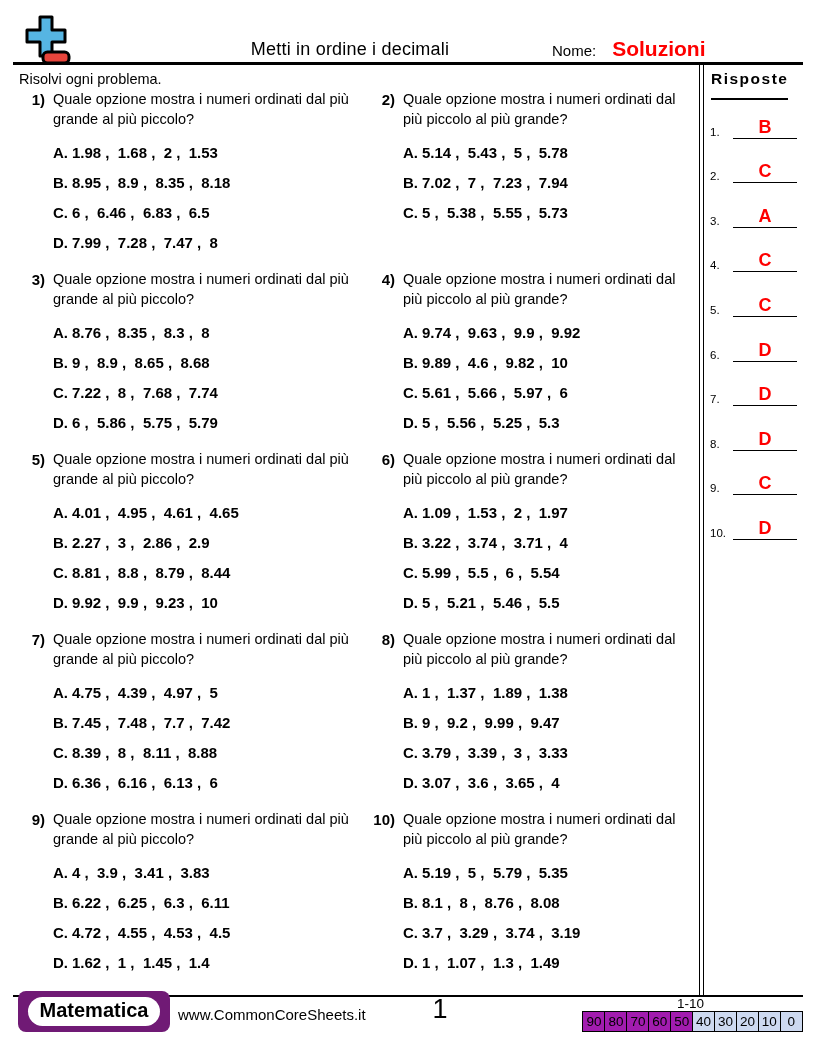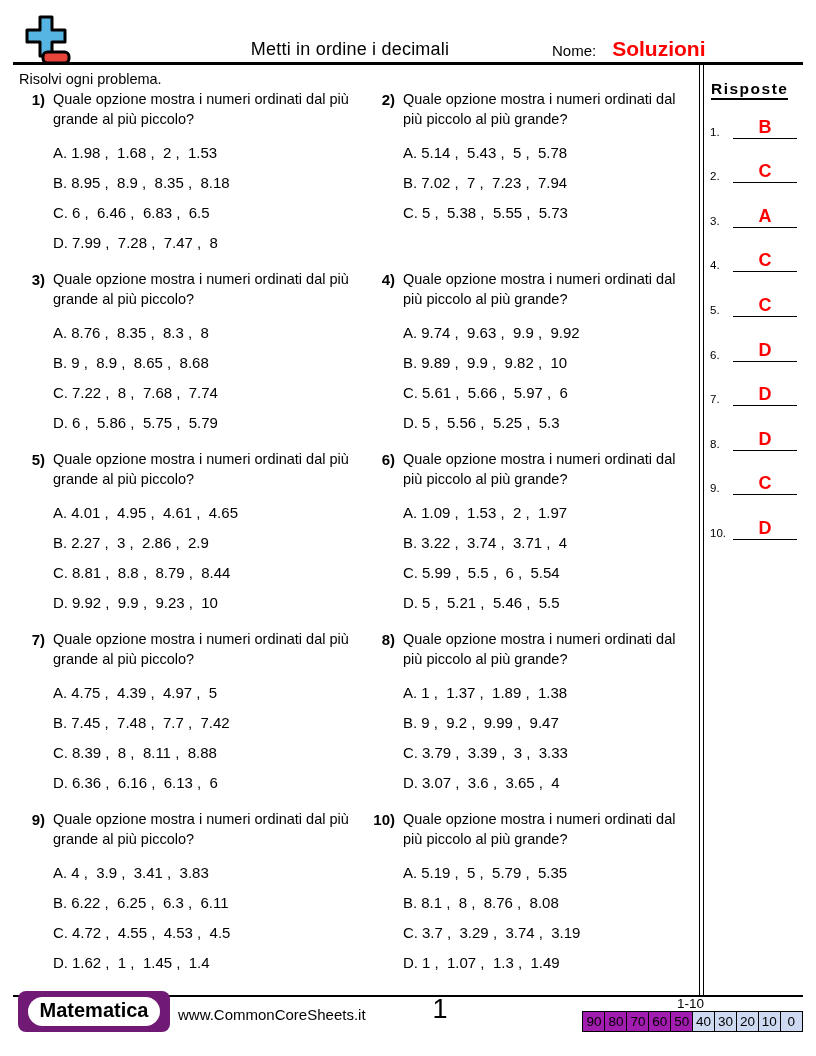--- a/index.html
+++ b/index.html
@@ -25,31 +25,31 @@
   .problems {
     position:absolute; left:19px; top:90px; width:676px;
     display:grid; grid-template-columns:350px 326px; grid-auto-rows:180px;
   }
   .problem { display:flex; align-items:flex-start; }
   .problem-num { width:26px; text-align:right; font-weight:bold; font-size:15px; flex:0 0 26px; padding-right:8px; line-height:19px; }
   .problem-body { flex:1; min-width:0; }
   .question { font-size:14.5px; line-height:19.5px; }
   .problems > div:nth-of-type(odd)  .question { max-width:318px; }
   .problems > div:nth-of-type(even) .question { max-width:290px; }
-  .options { margin-top:9px; }
+  .options { margin-top:9px;font-weight:bold; }
   .option { font-size:15px; line-height:30px; white-space:pre; }
   .option-label { display:inline-block; }
   .option-text { display:inline-block; margin-left:4px; }
 
   
   .answers-panel { position:absolute; left:699px; top:65px; width:104px; height:930px; border-left:1.4px solid #000; }
   .answers-panel::before { content:""; position:absolute; left:2.6px; top:0; bottom:0; width:1.2px; background:#000; }
   .answers-title {
-    margin:15px 0 0 11px; display:inline-block; font-size:15.5px; font-weight:bold;
-    letter-spacing:1.5px; border-bottom:2px solid #000; padding-bottom:0; margin-left:11px;
+    margin:5px 0 0 11px; display:inline-block; font-size:15.5px; font-weight:bold;
+    letter-spacing:1.5px; border-bottom:2px solid #000; padding-bottom:10px; margin-left:11px;
   }
   .answer-list { position:absolute; left:0; top:29px; right:0; }
   .answer-item { height:44.6px; display:flex; align-items:flex-end; padding-left:10px; }
   .answer-num { font-size:11.5px; width:23px; line-height:13px; flex:0 0 23px; }
   .answer-line { width:64px; border-bottom:1.6px solid #000; text-align:center; }
   .answer-letter { color:#fe0000; font-weight:bold; font-size:18px; line-height:21px; display:inline-block; }
 
   
   .footer-rule { position:absolute; left:13px; right:13px; top:995px; height:1.8px; background:#000; }
   .brand-box {
@@ -127,21 +127,21 @@
           </div>
         </div>
       </div>
 
       <div class="problem">
         <div class="problem-num">4)</div>
         <div class="problem-body">
           <div class="question">Quale opzione mostra i numeri ordinati dal più piccolo al più grande?</div>
           <div class="options">
             <div class="option"><span class="option-label">A.</span><span class="option-text">9.74 ,  9.63 ,  9.9 ,  9.92</span></div>
-            <div class="option"><span class="option-label">B.</span><span class="option-text">9.89 ,  9.9 ,  9.82 ,  10</span></div>
+            <div class="option"><span class="option-label">B.</span><span class="option-text">9.89 ,  4.6 ,  9.82 ,  10</span></div>
             <div class="option"><span class="option-label">C.</span><span class="option-text">5.61 ,  5.66 ,  5.97 ,  6</span></div>
             <div class="option"><span class="option-label">D.</span><span class="option-text">5 ,  5.56 ,  5.25 ,  5.3</span></div>
           </div>
         </div>
       </div>
 
       <div class="problem">
         <div class="problem-num">5)</div>
         <div class="problem-body">
           <div class="question">Quale opzione mostra i numeri ordinati dal più grande al più piccolo?</div>

